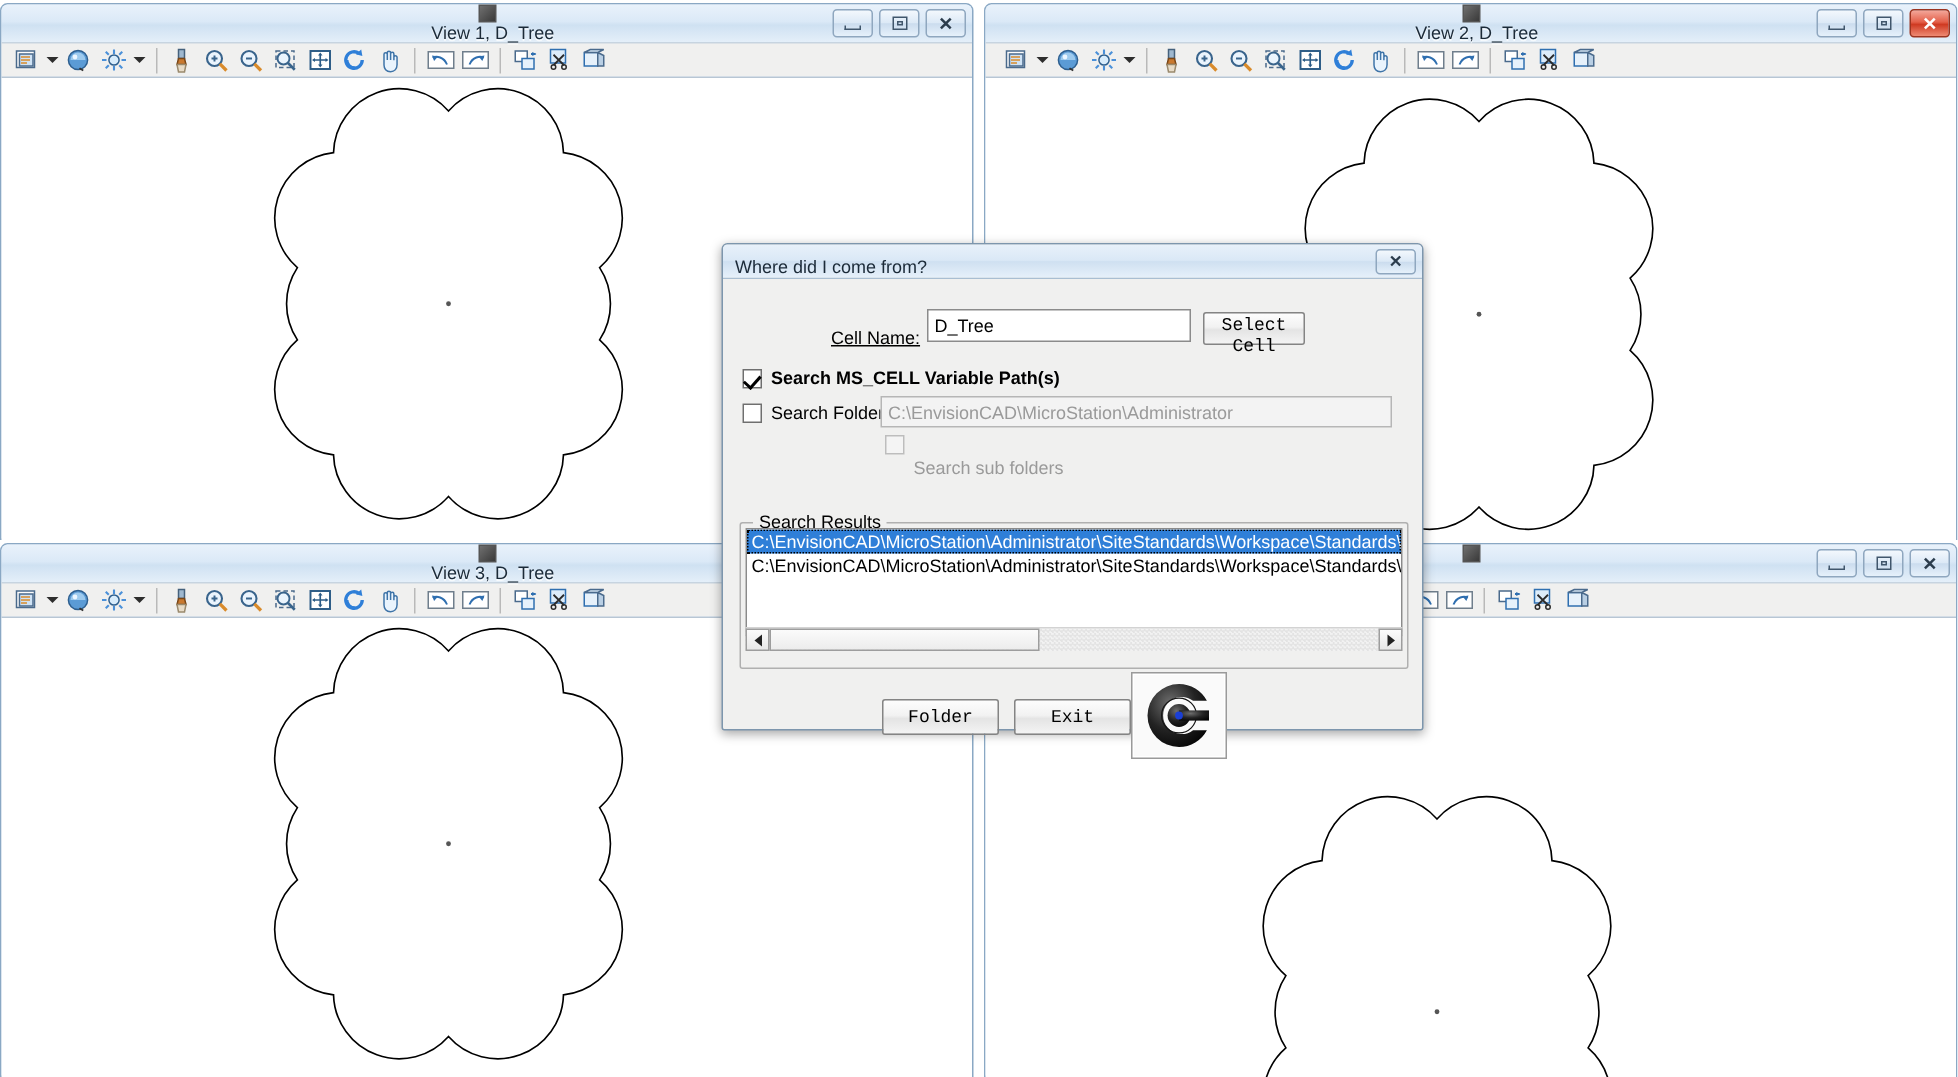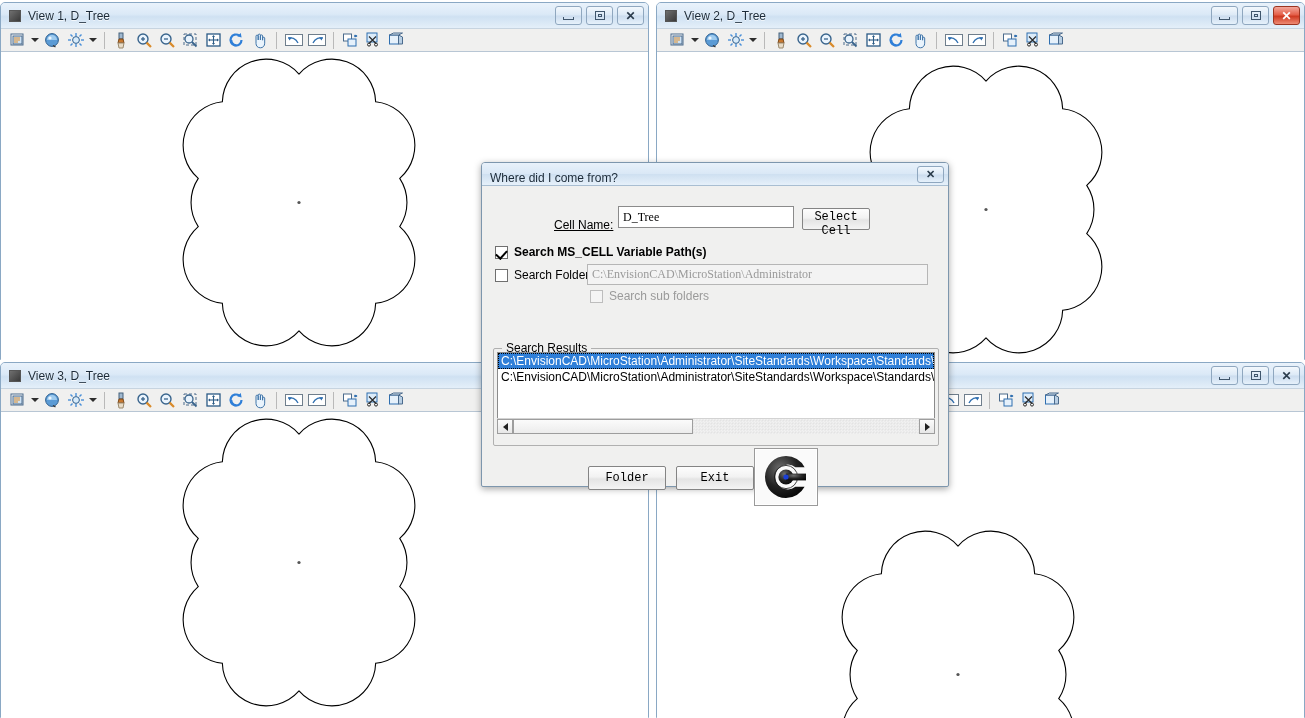--- a/index.html
+++ b/index.html
@@ -23,20 +23,21 @@
   }
 
   .titlebar {
     height: 25px;
     position: relative;
     display: flex;
     align-items: center;
     padding-left: 8px;
     border-radius: 4px 4px 0 0;
     background: linear-gradient(to bottom,#e9f2fb 0%,#dbe9f7 45%,#cfe1f2 55%,#e4eff9 100%);
+    flex-direction: column;
   }
   .ttl-sq {
     width: 12px; height: 12px;
     background: linear-gradient(135deg,#6f6f6f,#3a3a3a);
     border: 1px solid #555;
     margin-right: 7px;
     flex: 0 0 auto;
   }
   .ttl-text {
     font-size: 12px; color: #1b2a38;
@@ -111,25 +112,25 @@
     position:absolute; right:4px; top:3px;
     width:27px; height:17px;
     border:1px solid #8fa7bf; border-radius:3px;
     background: linear-gradient(to bottom,#f3f8fd 0%,#dce9f6 48%,#cbdcee 52%,#e6f1fb 100%);
     display:flex;align-items:center;justify-content:center;
     font-size:11px;font-weight:bold;color:#2b3c4c;
   }
   .dlg-body { position:relative; width:100%; height:300px; }
 
   .lbl { position:absolute; font-size:12px; color:#000; }
-  .lbl.dim { color:#9a9a9a; }
+  .lbl.dim { color:#9a9a9a;margin-top:16px; }
 
   input.txt {
     position:absolute;
-    font-family:Liberation Serif, serif;
+    font-family:Liberation Sans, sans-serif;
     font-size:12px;
     border:1px solid #8b8b8b;
     background:#fff;
     padding: 1px 4px;
     color:#000;
     outline:none;
   }
   input.txt.disabled { color:#9a9a9a; background:#f3f3f3; border-color:#b6b6b6; }
 
   button.pb {

